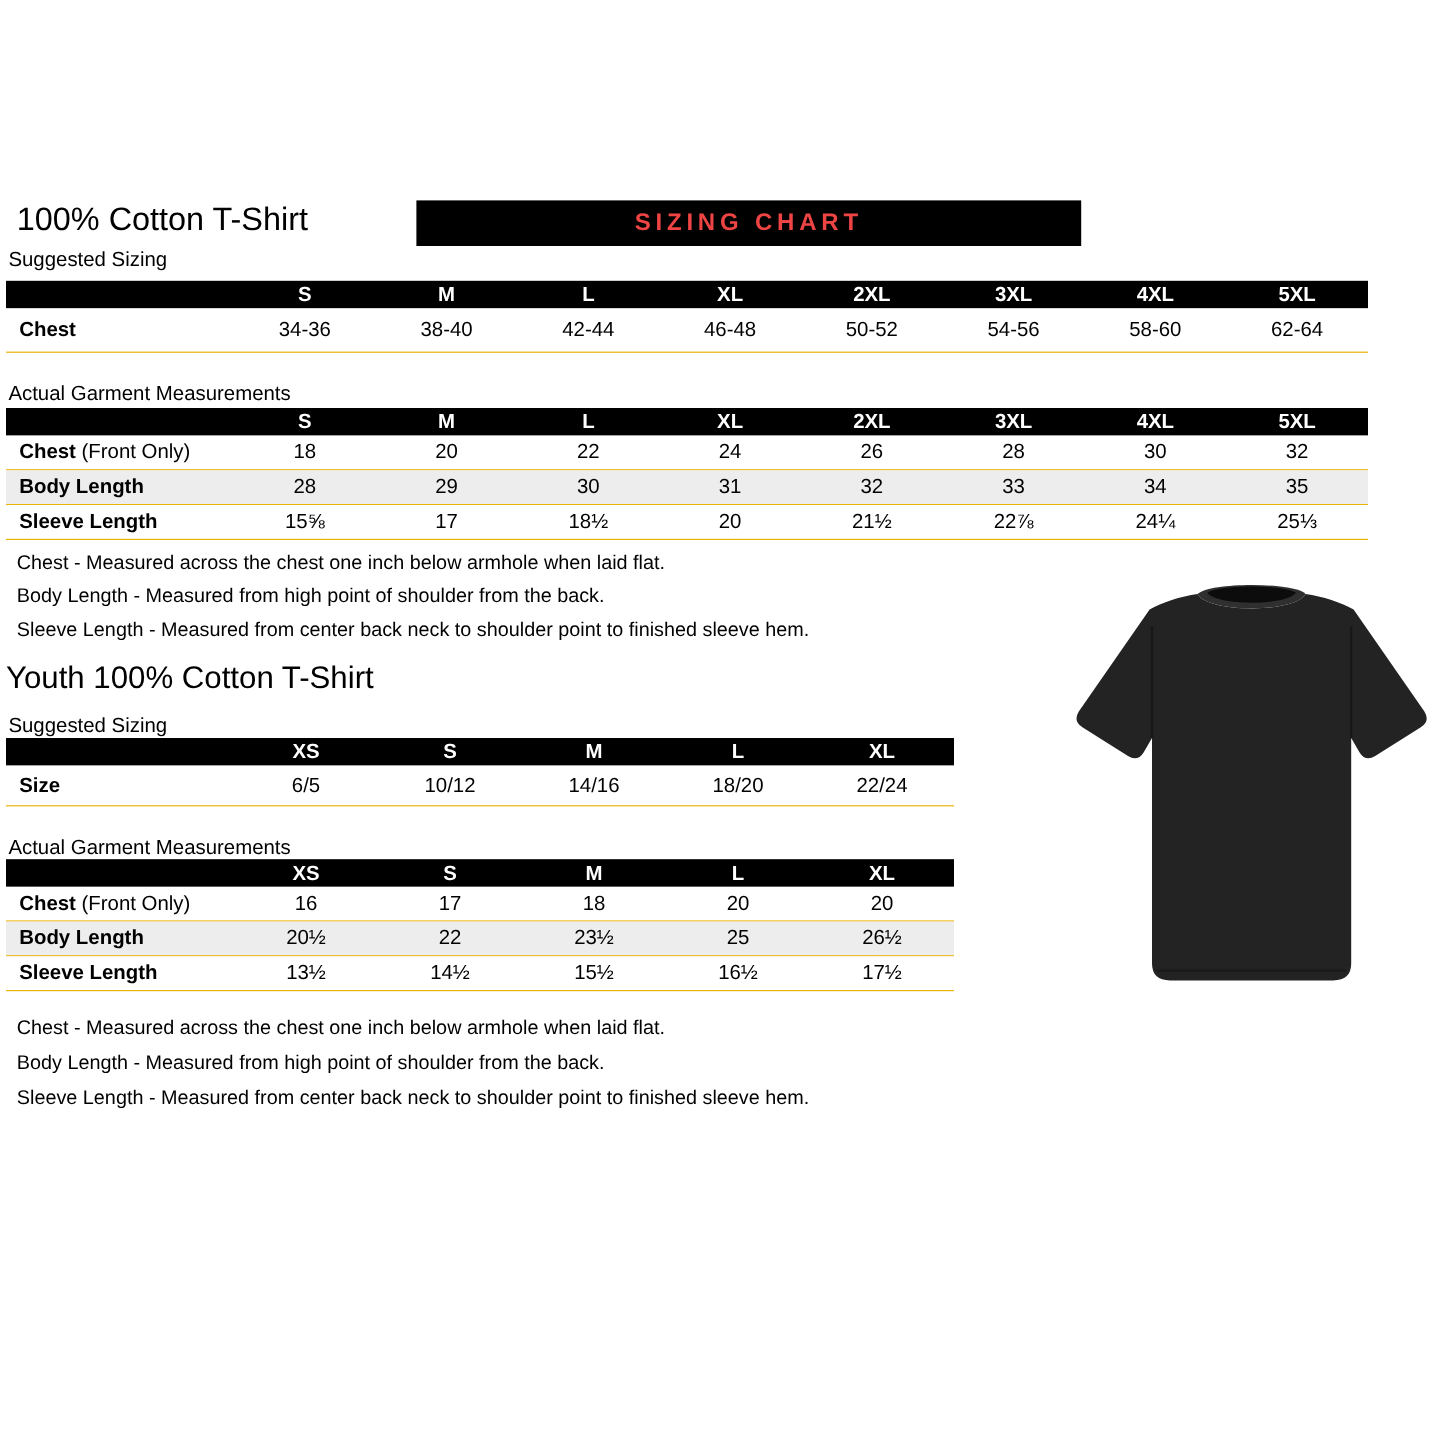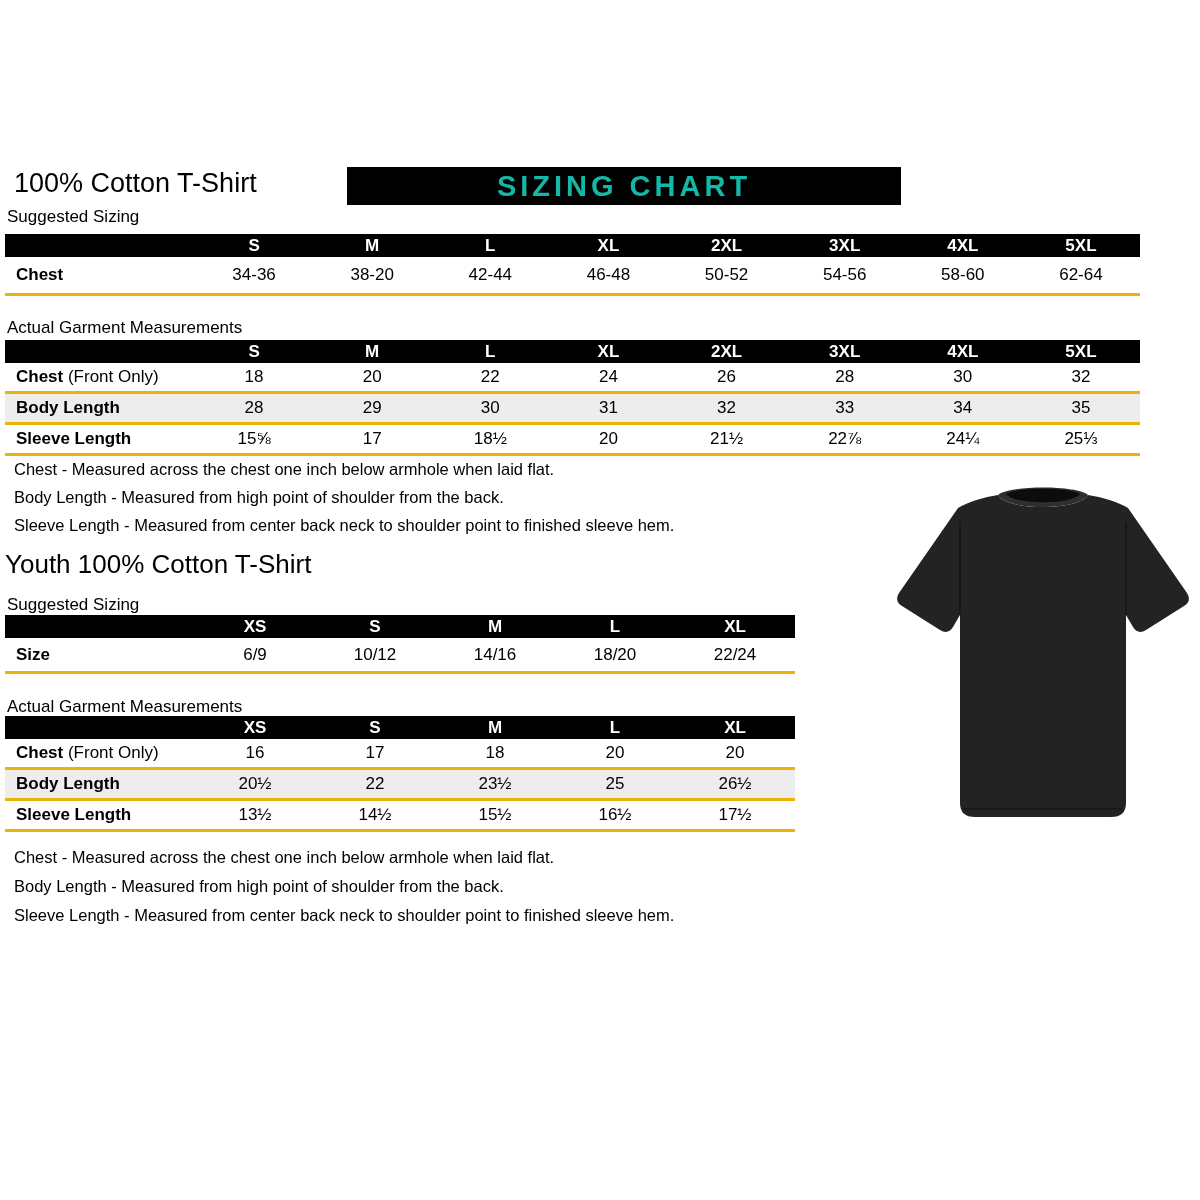--- a/index.html
+++ b/index.html
@@ -4,38 +4,38 @@
 <style>
   html,body{margin:0;padding:0;}
   body{
     width:1200px;height:1200px;position:relative;background:#ffffff;
     font-family:"Liberation Sans", sans-serif;color:#000;
     -webkit-font-smoothing:antialiased;
   }
   .adult-title{position:absolute;left:14px;top:168px;font-size:27px;font-weight:400;text-align:right;}
   .banner{
     position:absolute;left:347px;top:167px;width:554px;height:38px;
-    background:#000;color:#14b8a6;font-weight:bold;font-size:29px;
+    background:#000;color:#ef4444;font-weight:bold;font-size:20px;
     letter-spacing:4px;text-align:center;line-height:39px;
   }
   .youth-title{position:absolute;left:5px;top:549px;font-size:26px;font-weight:normal;}
   .lbl{position:absolute;left:7px;font-size:17px;}
   #sugA{top:207px}
   #actA{top:318px}
   #sugY{top:595px}
   #actY{top:697px}
 
   .tbl{position:absolute;left:5px;width:1135px;font-size:17px;}
   .tbl.narrow{width:790px;}
   #tblSugA{top:234px}
   #tblActA{top:340px}
   #tblSugY{top:615px}
   #tblActY{top:716px}
   .hdr{display:flex;background:#000;color:#fff;font-weight:bold;height:23px;align-items:center;}
-  .row{display:flex;align-items:center;height:28px;border-bottom:3px solid #eab308;background:#fff;}
+  .row{display:flex;align-items:center;height:28px;border-bottom:1px solid #eab308;background:#fff;}
   .row.alt{background:#ededed;justify-content:flex-end;}
   .row.tall{height:36px;}
   .row.tall2{height:33px;}
   .lcol{width:190px;padding-left:11px;box-sizing:border-box;white-space:nowrap;}
   .col{flex:1;text-align:center;}
   .rl{font-weight:bold;}
 
   .notes{position:absolute;left:14px;font-size:16.5px;}
   #notesA{top:455px}
   #notesY{top:843px}
@@ -62,21 +62,21 @@
       <div class="col">L</div>
       <div class="col">XL</div>
       <div class="col">2XL</div>
       <div class="col">3XL</div>
       <div class="col">4XL</div>
       <div class="col">5XL</div>
     </div>
     <div class="row tall">
       <div class="lcol"><span class="rl">Chest</span><span></span></div>
       <div class="col">34-36</div>
-      <div class="col">38-20</div>
+      <div class="col">38-40</div>
       <div class="col">42-44</div>
       <div class="col">46-48</div>
       <div class="col">50-52</div>
       <div class="col">54-56</div>
       <div class="col">58-60</div>
       <div class="col">62-64</div>
     </div>
   </div>
 
   <div class="lbl" id="actA">Actual Garment Measurements</div>
@@ -142,21 +142,21 @@
     <div class="hdr">
       <div class="lcol"></div>
       <div class="col">XS</div>
       <div class="col">S</div>
       <div class="col">M</div>
       <div class="col">L</div>
       <div class="col">XL</div>
     </div>
     <div class="row tall2">
       <div class="lcol"><span class="rl">Size</span><span></span></div>
-      <div class="col">6/9</div>
+      <div class="col">6/5</div>
       <div class="col">10/12</div>
       <div class="col">14/16</div>
       <div class="col">18/20</div>
       <div class="col">22/24</div>
     </div>
   </div>
 
   <div class="lbl" id="actY">Actual Garment Measurements</div>
 
   <div class="tbl narrow" id="tblActY">

